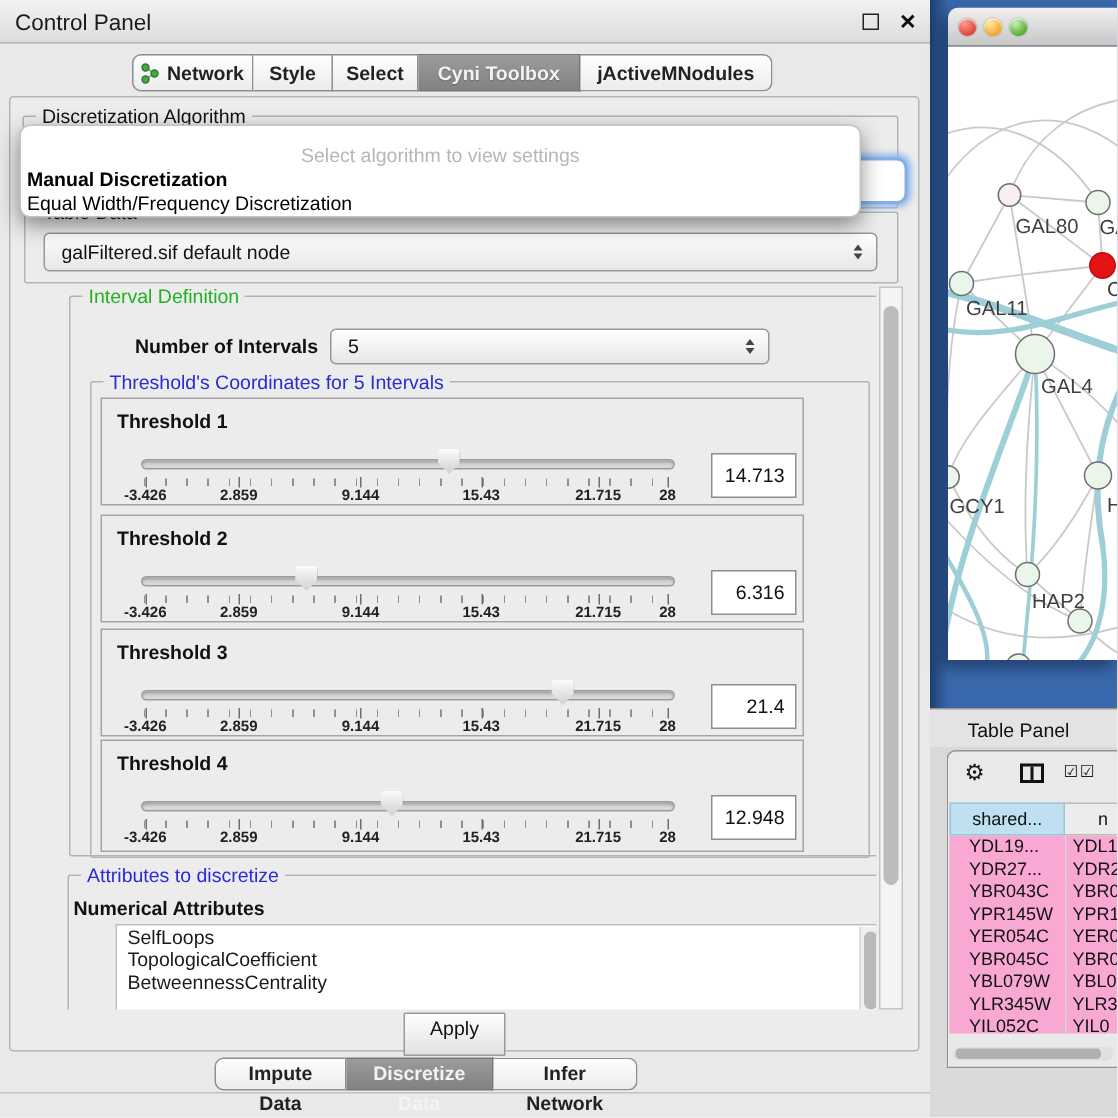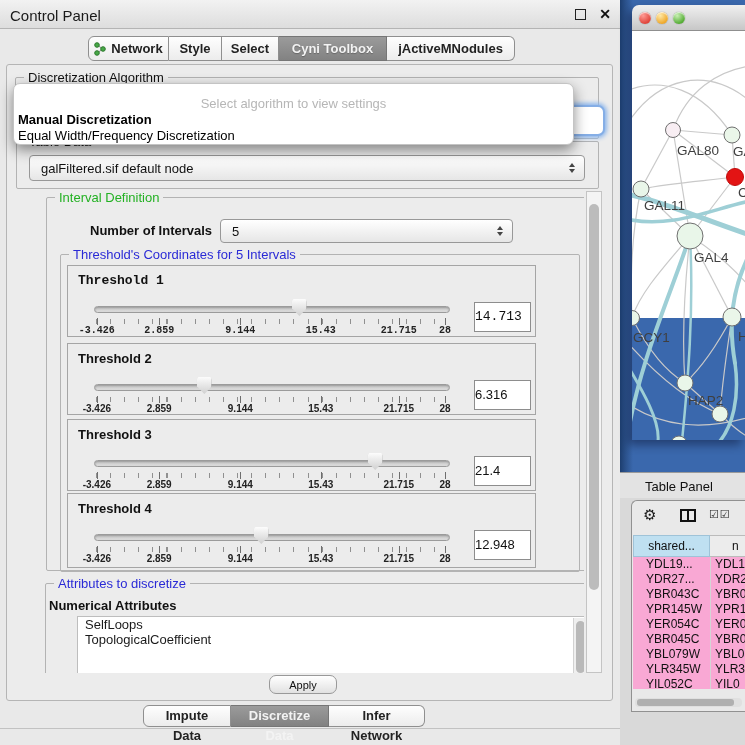--- a/index.html
+++ b/index.html
@@ -60,54 +60,54 @@
          background:linear-gradient(#c4c4c4,#dedede);box-sizing:border-box;box-shadow:inset 0 1px 2px rgba(0,0,0,.22)}
   .thumb{position:absolute;top:33px;width:15px;height:17px;transform:translateX(-50%);
          background:linear-gradient(#fcfcfc,#d0d0d0);
          clip-path:polygon(10% 0,90% 0,100% 14%,100% 55%,50% 100%,0 55%,0 14%);
          filter:drop-shadow(0 1px 1.2px rgba(0,0,0,.45))}
   .tickstrip{position:absolute;left:2px;right:2px;top:53px;height:5px;
              background:repeating-linear-gradient(90deg,#909090 0 1px,transparent 1px 14.1px)}
   .majtick{position:absolute;top:52px;width:1px;height:7px;background:#6e6e6e}
   .ticklab{position:absolute;top:59px;transform:translateX(-50%);font-size:10px;font-weight:bold;color:#222;white-space:nowrap}
   .value-box{position:absolute;left:406px;top:36px;width:57px;height:30px;background:#fff;border:1px solid #8d8d8d;
-             box-sizing:border-box;font-size:13px;color:#111;line-height:28px;padding-right:7px}
+             box-sizing:border-box;font-size:13px;color:#111;text-align:right;line-height:28px;padding-right:7px}
 
   .attr-sublabel{position:absolute;left:3px;top:14px;font-size:13px;font-weight:bold;color:#111}
   .attr-list{position:absolute;left:31px;top:32px;width:510px;height:70px;background:#fff;border:1px solid #bdbdbd;overflow:hidden}
   .attr-item{font-size:13px;color:#1a1a1a;line-height:15px;padding-left:7px;white-space:nowrap}
   .attr-vscroll{position:absolute;right:1px;top:1px;width:13px;height:66px;background:#efefef;border-left:1px solid #d2d2d2}
   .attr-vthumb{position:absolute;left:1.5px;top:3px;width:9px;height:52px;background:#b9b9b9;border-radius:5px}
 
   .vscroll{position:absolute;left:579px;top:126px;width:16px;height:482px;background:#f4f4f4;border:1px solid #c4c4c4;box-sizing:border-box}
   .vthumb{position:absolute;left:2px;top:12px;width:10px;height:386px;background:#bcbcbc;border-radius:5px}
 
-  .apply{position:absolute;left:262px;top:610px;width:68px;height:19px;background:linear-gradient(#ffffff,#e1e1e1);
-         border:1px solid #999;border-radius:7px;font-size:11px;color:#111;text-align:center;line-height:19px;box-sizing:border-box}
+  .apply{position:absolute;left:262px;top:610px;width:68px;height:29px;background:linear-gradient(#ffffff,#e1e1e1);
+         border:1px solid #999;border-radius:1px;font-size:13px;color:#111;text-align:center;line-height:19px;box-sizing:border-box}
 
   .btabs{position:absolute;left:143px;top:705px;height:22px;display:flex}
   .btab{box-sizing:border-box;height:22px;line-height:20px;padding:0 11px;font-size:13px;font-weight:600;color:#222;
         background:linear-gradient(#fefefe,#ececec);border:1px solid #8f8f8f;border-left:none;text-align:center}
   .btab.first{border-left:1px solid #8f8f8f;border-radius:6px 0 0 6px}
   .btab.last{border-radius:0 6px 6px 0}
   .btab.sel{background:linear-gradient(#9b9b9b,#828282);color:#f3f3f3;border-color:#767676}
   .cp-divider{position:absolute;left:0;top:728px;width:620px;height:1px;background:#c2c2c2}
 
   
   .desktop{position:absolute;left:620px;top:0;width:125px;height:472px;
            background:linear-gradient(90deg,#1d3e6f 0px,#2a5089 5px,#3a68ad 13px,#3a68ad 100%)}
   .netwin{position:absolute;left:632px;top:5px;width:113px;height:435px;border-radius:7px 0 0 0;overflow:hidden;
           box-shadow:-4px 5px 10px rgba(0,0,25,.4)}
   .nw-title{height:26px;background:linear-gradient(#f0f0f0,#c7c7c7);border-bottom:1px solid #8f8f8f;position:relative;box-sizing:border-box}
   .tl{position:absolute;top:7px;width:12px;height:12px;border-radius:50%;
       box-shadow:inset 0 1px 1px rgba(255,255,255,.75),0 0 1px rgba(0,0,0,.55)}
   .tl.red{left:7px;background:radial-gradient(circle at 35% 30%,#ff9a94,#e0453b 70%)}
   .tl.yel{left:24px;background:radial-gradient(circle at 35% 30%,#ffe9a8,#efa92b 70%)}
   .tl.grn{left:41px;background:radial-gradient(circle at 35% 30%,#c9f0b4,#55ad35 70%)}
-  .nw-canvas{height:287px;background:#fff}
+  .nw-canvas{height:409px;background:#fff}
 
   
   .tp-head{position:absolute;left:620px;top:472px;width:125px;height:26px;background:#e3e3e3;
            border-top:1px solid #9a9a9a;box-sizing:border-box}
   .tp-head span{position:absolute;left:25px;top:6px;font-size:13px;color:#111}
   .tp-win{position:absolute;left:631px;top:500px;width:114px;height:212px;background:#e9e9e9;
           border:1px solid #919191;border-right:none;border-radius:6px 0 0 0;box-sizing:border-box}
   .gear{position:absolute;left:11px;top:5px;font-size:15px;color:#1a1a1a}
   .splitic{position:absolute;left:48px;top:8px;width:16px;height:13px;border:2px solid #111;box-sizing:border-box}
   .splitic::after{content:"";position:absolute;left:5px;top:0;width:2px;height:100%;background:#111}
@@ -193,21 +193,21 @@
             <span class="combo-text">5</span>
             <span class="spinner">
                 <span class="arr-up"></span>
                 <span class="arr-dn"></span>
               </span>
           </div>
 
           <div class="group" style="left:13px;top:56px;width:520px;height:318px;border-radius:2px">
             <span class="group-label lbl-blue">Threshold's Coordinates for 5 Intervals</span>
             <div id="thr-panels">
-                <div class="thr-panel" style="top: 10px; height: 72px; font-family: Liberation Mono, monospace;">
+                <div class="thr-panel" style="top: 10px; height: 72px;">
                   <div class="thr-label">Threshold 1</div>
                   <div class="slider-row">
                     <div class="track"></div>
                     <div class="thumb" style="left: 57.7%;"></div>
                     <div class="tickstrip"></div>
                     <span class="majtick" style="left: 0.8%;"></span>
                     <span class="ticklab" style="left: 0.8%;">-3.426</span>
                     <span class="majtick" style="left: 18.3%;"></span>
                     <span class="ticklab" style="left: 18.3%;">2.859</span>
                     <span class="majtick" style="left: 41.1%;"></span>
@@ -288,20 +288,21 @@
           </div>
         </div>
 
         <div class="group" style="left:32px;top:392px;width:541px;height:96px">
           <span class="group-label lbl-blue">Attributes to discretize</span>
           <span class="attr-sublabel">Numerical Attributes</span>
           <div class="attr-list">
             <div id="attr-items">
                 <div class="attr-item">SelfLoops</div>
                 <div class="attr-item">TopologicalCoefficient</div>
+                <div class="attr-item">BetweennessCentrality</div>
               </div>
             <div class="attr-vscroll">
                 <div class="attr-vthumb"></div>
               </div>
           </div>
         </div>
 
       </div>
 
       <div class="vscroll">

